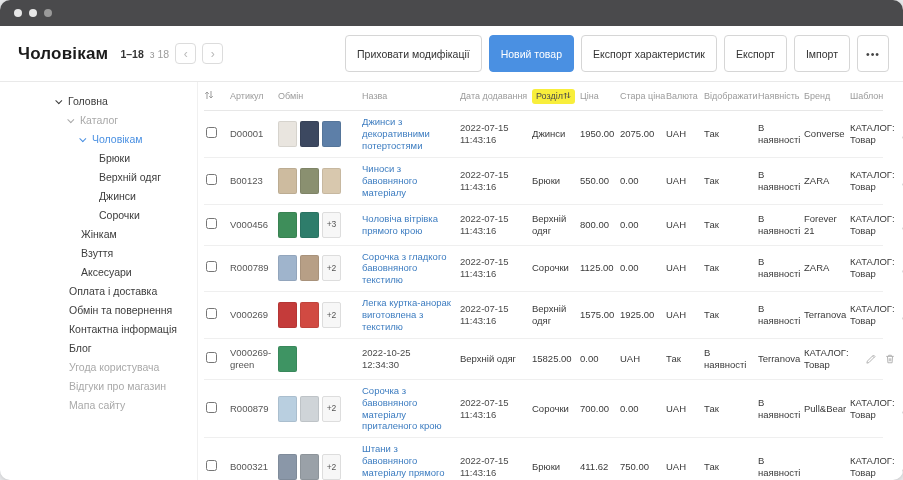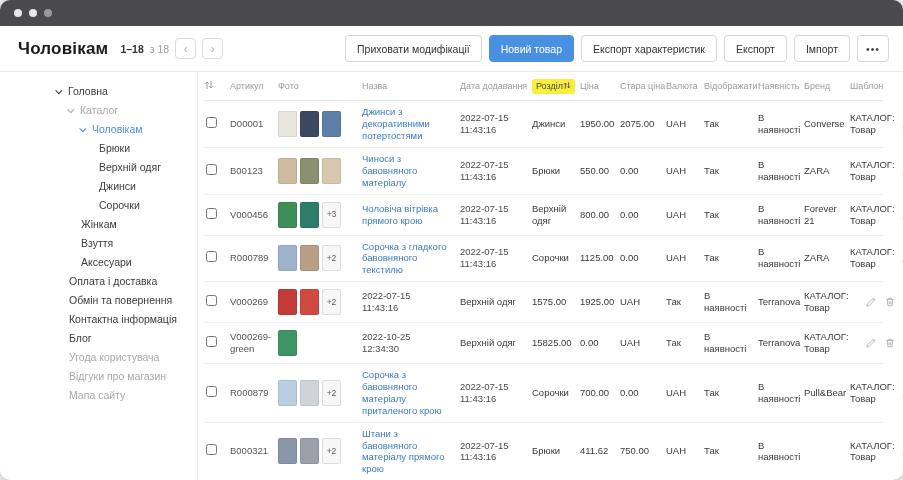--- a/index.html
+++ b/index.html
@@ -11,21 +11,21 @@
   .dot { width: 8px; height: 8px; border-radius: 50%; background: #e7e7e7; display: inline-block; }
   .dot.d3 { background: #9a9a9a; }
 
   
   .toolbar { display: flex; align-items: center; gap: 10px; padding: 9px 14px 9px 18px; border-bottom: 1px solid #e9e9e9; flex: 0 0 auto; }
   .page-title { font-size: 17px; font-weight: 700; color: #1b1b1b; letter-spacing: .2px; }
   .pag { display: flex; align-items: center; gap: 6px; font-size: 10.5px; color: #333; margin-left: 2px; }
   .pag .dim { color: #9d9d9d; text-align: center; }
   .pagbtn { width: 21px; height: 21px; border: 1px solid #dcdcdc; background: #fff; border-radius: 4px; color: #b9b9b9; font-size: 12px; line-height: 1; cursor: pointer; }
   .actions { margin-left: auto; display: flex; align-items: center; gap: 7px; }
-  .btn { height: 27px; padding: 0 11px; border: 1px solid #d6d6d6; background: #fff; border-radius: 4px; font-size: 10.5px; color: #333; cursor: pointer; font-family: inherit; white-space: nowrap; }
+  .btn { height: 37px; padding: 0 11px; border: 1px solid #d6d6d6; background: #fff; border-radius: 4px; font-size: 10.5px; color: #333; cursor: pointer; font-family: inherit; white-space: nowrap; }
   .btn.primary { background: #4a90e2; border-color: #4a90e2; color: #fff; }
   .btn.more { padding: 0 8px; letter-spacing: 1px; color: #444; }
 
   
   .main { display: flex; flex: 1 1 auto; min-height: 0; }
   .sidebar { width: 150px; flex: 0 0 auto; padding: 10px 4px 10px 8px; overflow: hidden; margin-left: 47px; }
   .side-item { display: flex; align-items: center; font-size: 10.5px; color: #3c3c3c; line-height: 19px; cursor: pointer; white-space: nowrap; }
   .side-item.lvl0 { padding-left: 2px; }
   .side-item.lvl1 { padding-left: 14px; }
   .side-item.lvl2 { padding-left: 26px; }
@@ -141,21 +141,21 @@
       </aside>
 
     <section class="content">
       <div class="thead">
         <div class="col">
           <svg class="sorticon" width="10" height="10" viewBox="0 0 10 10">
               <path d="M3 9V2M3 2L1.2 3.8M3 2l1.8 1.8M7 1v7M7 8L5.2 6.2M7 8l1.8-1.8" stroke="#9b9b9b" stroke-width="1" fill="none"></path>
             </svg>
         </div>
         <div class="col">Артикул</div>
-        <div class="col">Фото</div>
+        <div class="col">Обмін</div>
         <div class="col">Назва</div>
         <div class="col">Дата додавання</div>
         <div class="col">
           <span class="hl">
             <span>Розділ</span>
             <svg class="sorticon" width="8" height="9" viewBox="0 0 10 10">
                 <path d="M3 9V2M3 2L1.2 3.8M3 2l1.8 1.8M7 1v7M7 8L5.2 6.2M7 8l1.8-1.8" stroke="#4a4a4a" stroke-width="1.1" fill="none"></path>
               </svg>
           </span>
         </div>
@@ -318,20 +318,23 @@
   </div>
 
   <div class="trow">
     <div class="col"><input type="checkbox" style=""></div>
     <div class="col sku">V000269</div>
     <div class="col photos">
               <div class="thumb" style="background: rgb(196, 59, 58);"></div>
               <div class="thumb" style="background: rgb(209, 74, 66);"></div>
               <div class="thumb morebadge">+2</div>
             </div>
+    <div class="col">
+              <a href="#" class="link">Легка куртка-анорак виготовлена з текстилю</a>
+            </div>
     <div class="col datecell">
       <div>2022-07-15</div>
       <div>11:43:16</div>
     </div>
     <div class="col">Верхній одяг</div>
     <div class="col">1575.00</div>
     <div class="col">1925.00</div>
     <div class="col">UAH</div>
     <div class="col">Так</div>
     <div class="col">В наявності</div>

